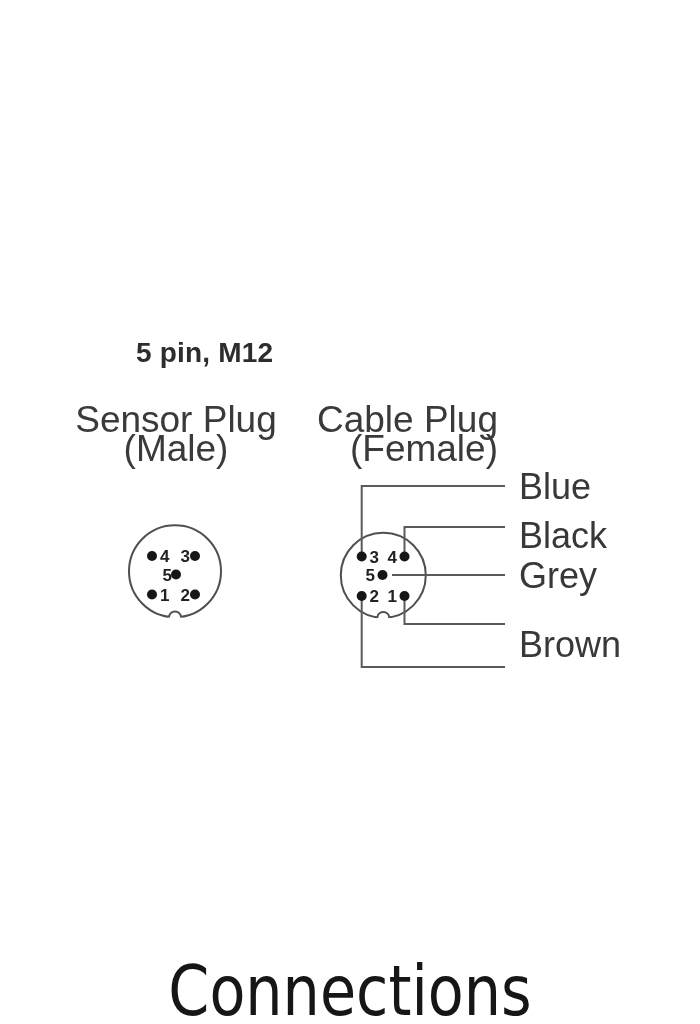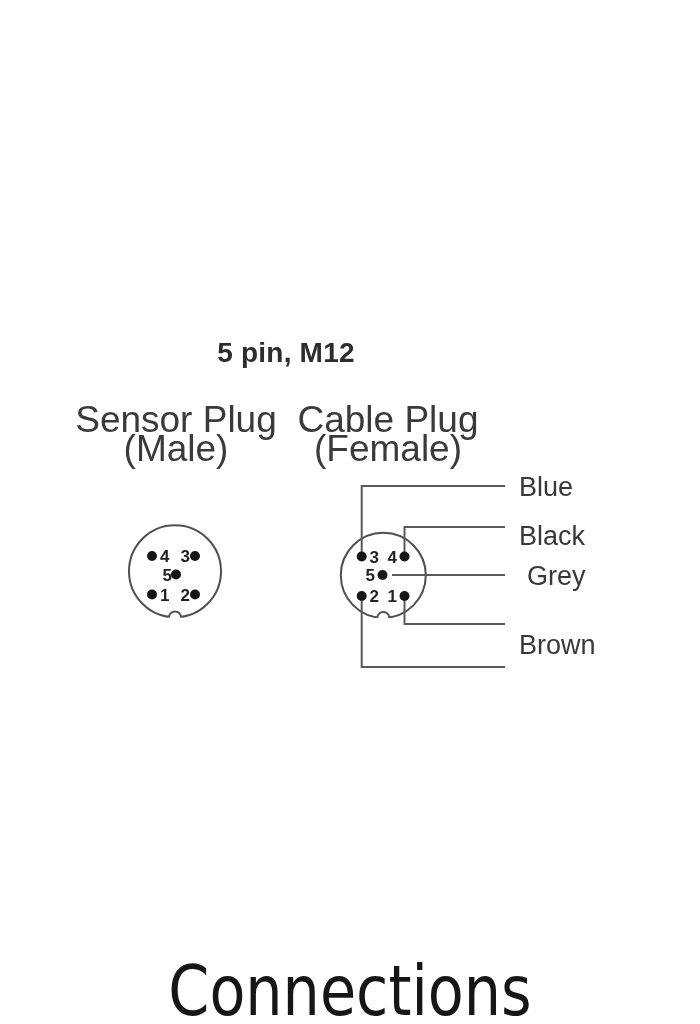--- a/index.html
+++ b/index.html
@@ -9,56 +9,56 @@
     height: 1024px;
     background: #ffffff;
     overflow: hidden;
     font-family: "Liberation Sans", sans-serif;
     color: #333333;
   }
   .abs { position: absolute; }
 
   .heading {
     left: 136px; top: 338px; width: 300px;
-    text-align: center;
+    text-align: left;
     font-size: 28px; font-weight: 700; line-height: 30px;
     color: #2d2d2d;
     letter-spacing: 0.2px;
   }
   .plug-title {
     width: 220px; top: 405px;
     text-align: center;
     font-size: 37px; line-height: 29px;
     color: #3a3a3a;
   }
   .plug-title.sensor { left: 66px; }
-  .plug-title.cable  { left: 278px; }
+  .plug-title.cable  { left: 278px; text-align: right; }
 
   .diagram-svg { left: 0; top: 0; width: 700px; height: 1024px; }
 
   .shell   { fill: #ffffff; stroke: #4f4f4f; stroke-width: 2px; }
   .eraser  { fill: #ffffff; stroke: none; }
   .notch   { fill: #ffffff; stroke: #4f4f4f; stroke-width: 2px; }
   .wire    { fill: none; stroke: #5a5a5a; stroke-width: 2px; }
   .pin-dot { fill: #161616; stroke: none; }
   .pin-num {
     font-family: "Liberation Sans", sans-serif;
     font-size: 17px; font-weight: 700;
     fill: #222222;
   }
 
   .wire-label {
     left: 519px; width: 160px; height: 32px;
-    font-size: 27px; line-height: 32px;
+    font-size: 36px; line-height: 32px;
     color: #383838;
     white-space: nowrap;
   }
   .wl-blue  { top: 471px; }
   .wl-black { top: 520px; }
-  .wl-grey  { top: 560px; margin-left: 8px; }
+  .wl-grey  { top: 560px; }
   .wl-brown { top: 609px; margin-top: 20px; }
   .wl-white { top: 652px; }
 
   .footer-title {
     left: 0; top: 956px; width: 700px;
     text-align: center;
     font-family: "DejaVu Sans", sans-serif;
     font-size: 70px; line-height: 70px;
     color: #161616;
     transform: scaleX(0.84);

